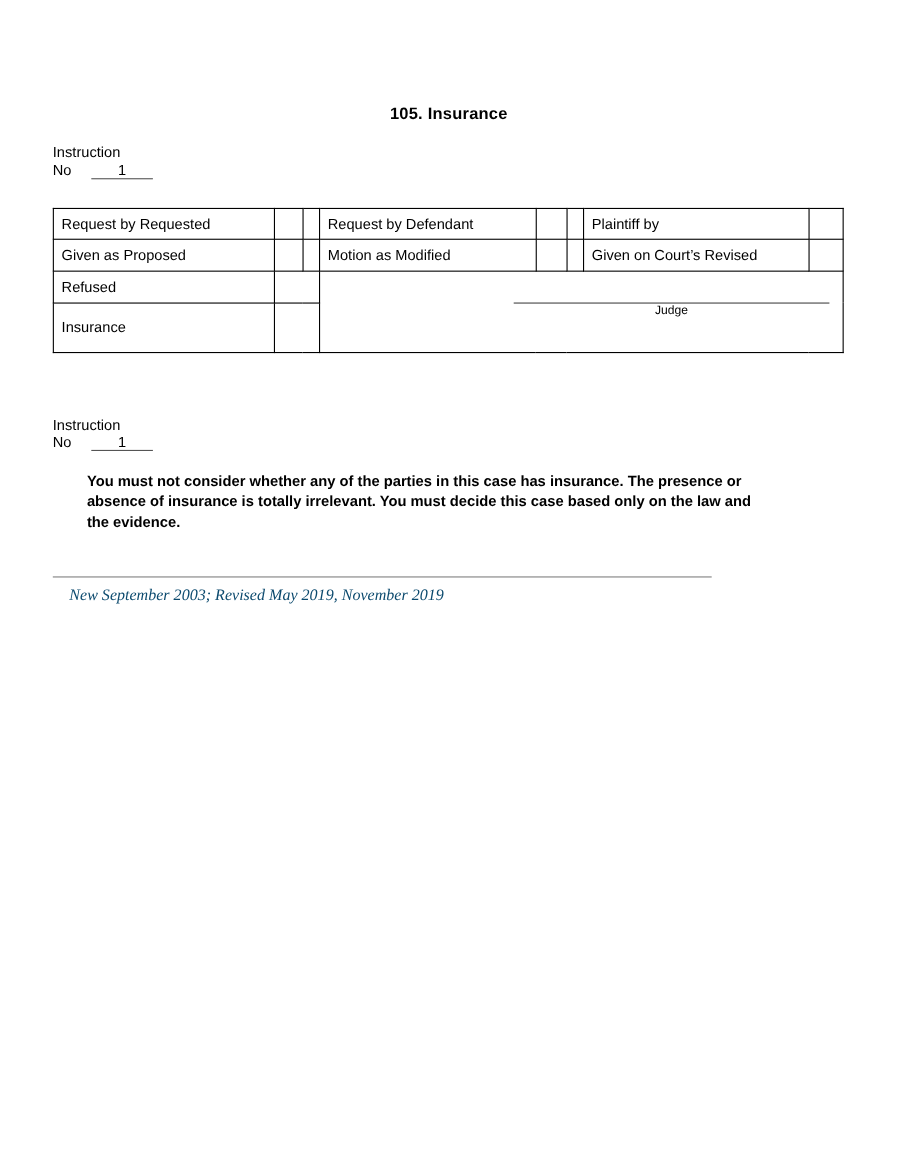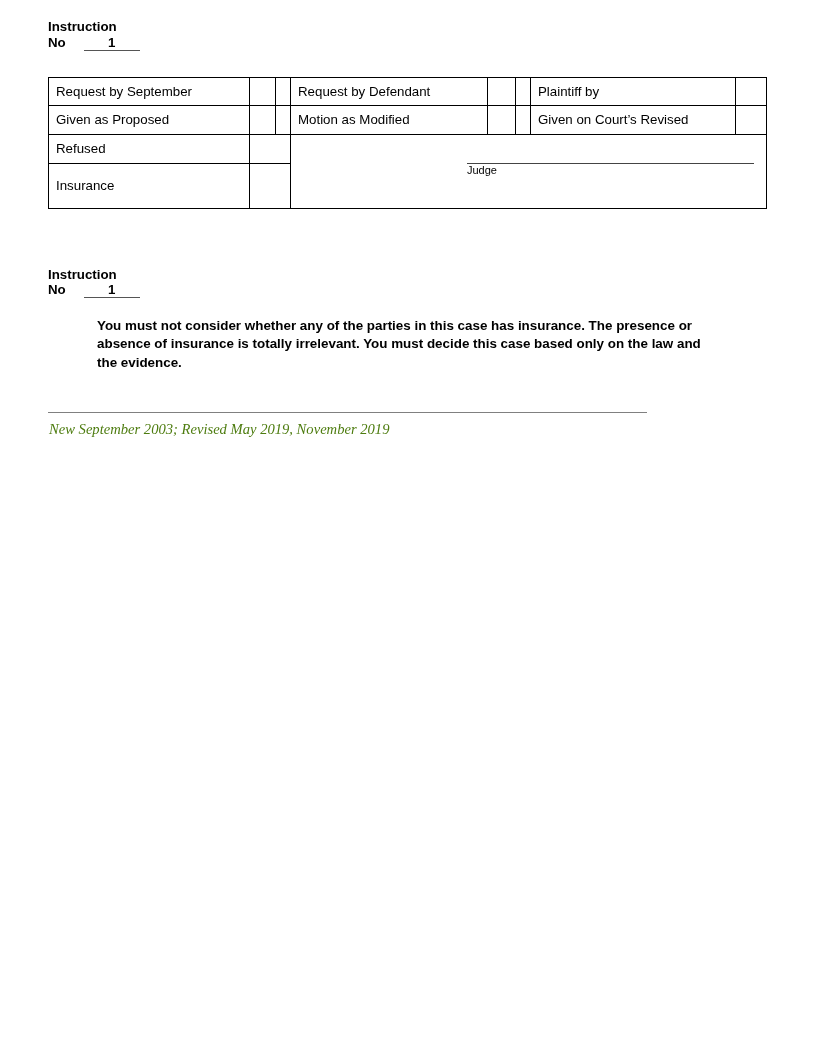--- a/index.html
+++ b/index.html
@@ -14,21 +14,21 @@
     font-family: "Liberation Sans", sans-serif;
     color: #000;
   }
   .doc-title {
     margin-top: 95px;
     text-align: center;
     font-size: 15px;
     font-weight: bold;
     letter-spacing: 0.2px;
   }
-  .instruction-block { font-size: 13.3px; line-height: 15.5px; font-weight: bold; }
+  .instruction-block { font-size: 13.3px; line-height: 15.5px; }
   .instruction-block.first { margin-top: 19px; }
   .instruction-block.second { margin-top: 58px; }
   .instr-row2 { margin-top: 0; }
   .num-blank {
     display: inline-block;
     width: 56px;
     margin-left: 18px;
     border-bottom: 1px solid #555;
     text-align: center;
     font-size: 13.3px;
@@ -54,54 +54,55 @@
   tr.r4 { height: 45px; }
   td.merged { vertical-align: bottom; }
   .sig-wrap {
     width: 287px;
     margin-left: auto;
     margin-right: 12px;
     padding-bottom: 3px;
   }
   .sig-line { height: 0; border-bottom: 1px solid #444; }
   .sig-label {
-    text-align: left;
+    text-align: center;
     font-size: 11px;
     line-height: 13px;
     padding-top: 0px;
   }
   .body-paragraph {
     margin-top: 19px;
-    margin-left: 49px;
+    margin-left: 31px;
     max-width: 619px;
     font-size: 13.4px;
     line-height: 18.3px;
     font-weight: bold;
   }
   .footer-divider {
     margin-top: 40px;
     margin-left: 0px;
     width: 599px;
     border-top: 1px solid #808080;
     height: 0;
   }
   .footer-note {
     margin-top: 8px;
-    margin-left: 1px;
+    margin-left: 15px;
     font-family: "Liberation Serif", serif;
     font-style: italic;
     font-size: 14.6px;
-    color: #4d7c0f;
+    color: #0c4a6e;
   }
 </style>
 </head>
 <body>
 
 <div class="page">
 
+  <div class="doc-title">105. Insurance</div>
 
   <div class="instruction-block first">
     <div>Instruction</div>
     <div class="instr-row2">
       <span>No</span><span class="num-blank">1</span>
     </div>
   </div>
 
   <table class="disposition">
     <colgroup>
@@ -109,21 +110,21 @@
         <col style="width:26px">
         <col style="width:15px">
       <col style="width:196px">
         <col style="width:28px">
         <col style="width:15px">
       <col style="width:204px">
         <col style="width:31px">
     </colgroup>
     <tbody>
         <tr class="r1">
-      <td class="lbl">Request by September</td>
+      <td class="lbl">Request by Requested</td>
       <td></td>
       <td></td>
       <td class="lbl">Request by Defendant</td>
       <td></td>
       <td></td>
       <td class="lbl">Plaintiff by</td>
       <td></td>
     </tr>
     <tr class="r2">
       <td class="lbl">Given as Proposed</td>

